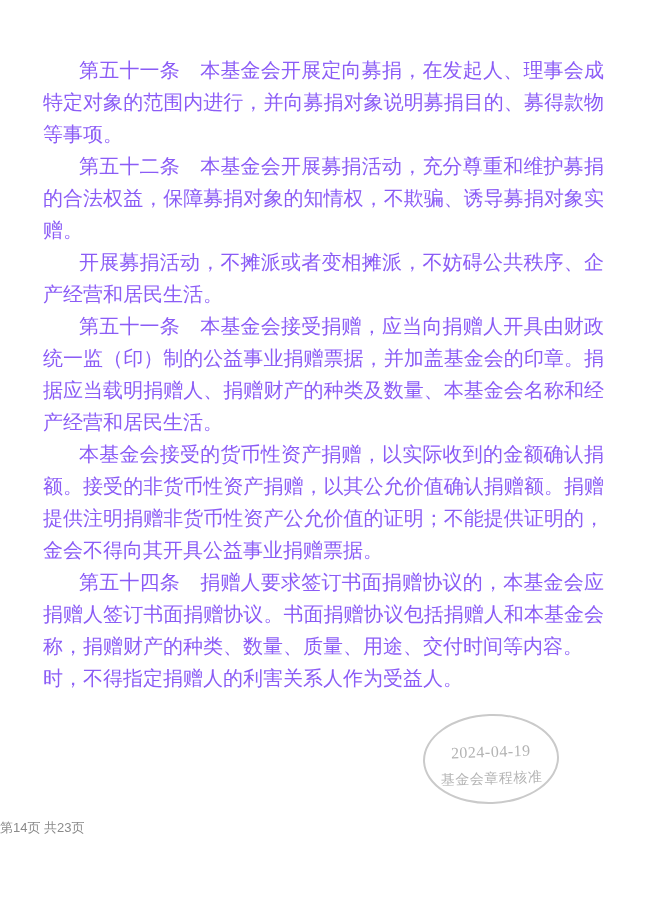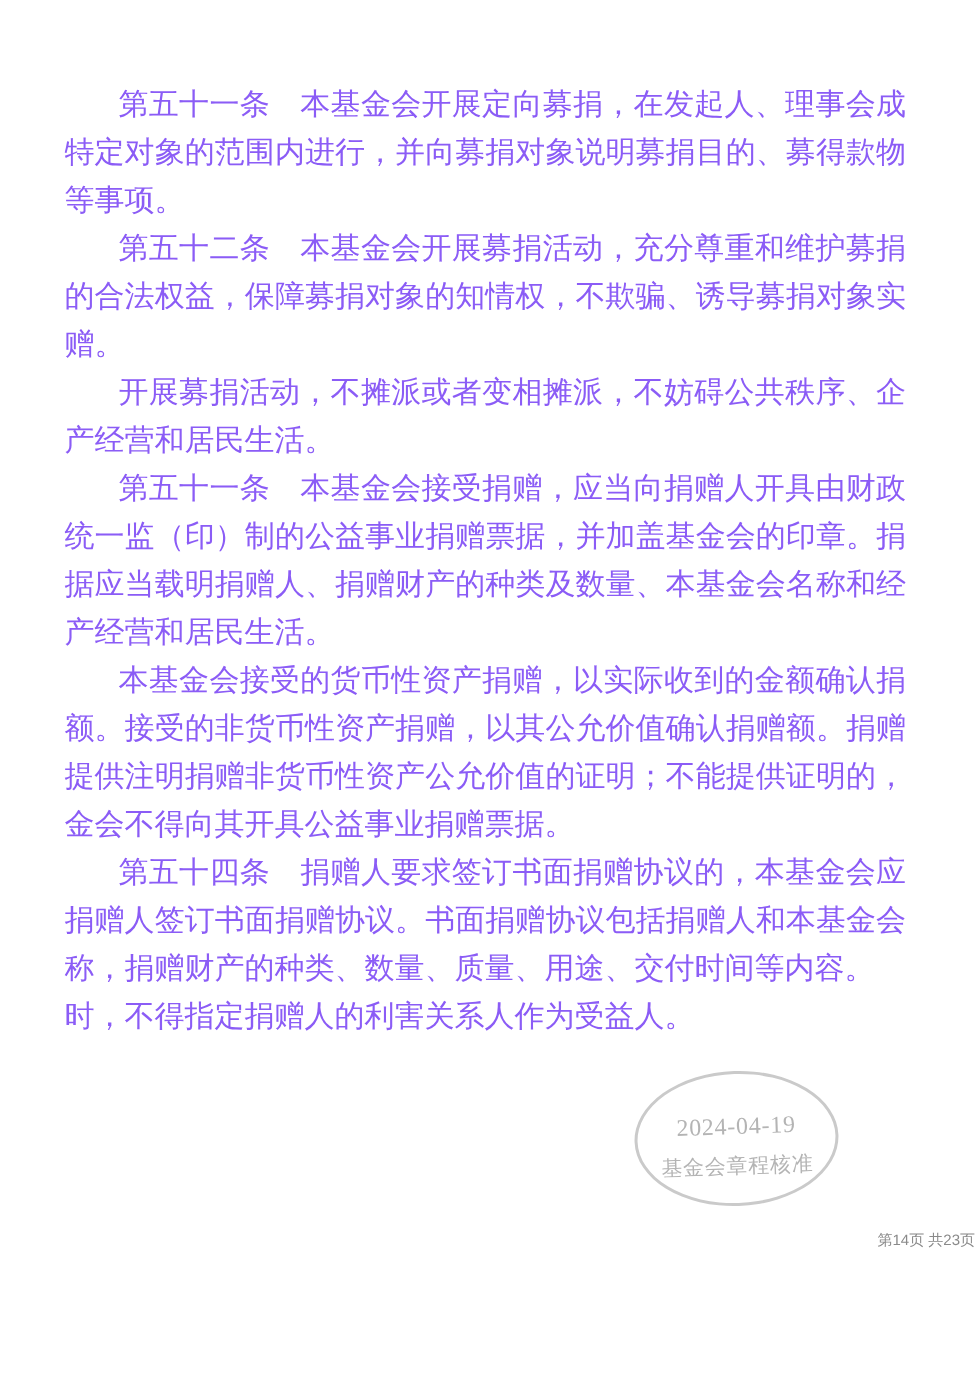--- a/index.html
+++ b/index.html
@@ -51,23 +51,23 @@
   }
   .stamp-label {
     margin-top: 12px;
     font-size: 14px;
     line-height: 14px;
     letter-spacing: 0.5px;
   }
   .footer {
     position: absolute;
     left: 0; top: 820px; width: 650px;
-    text-align: right;
+    text-align: left;
     font-family: "Liberation Sans", "DejaVu Sans", sans-serif;
-    font-size: 10px;
+    font-size: 13px;
     line-height: 16px;
     color: #8a8a8a;
   }
 </style>
 </head>
 <body>
 
 <div class="page">
 
   <div class="doc">

